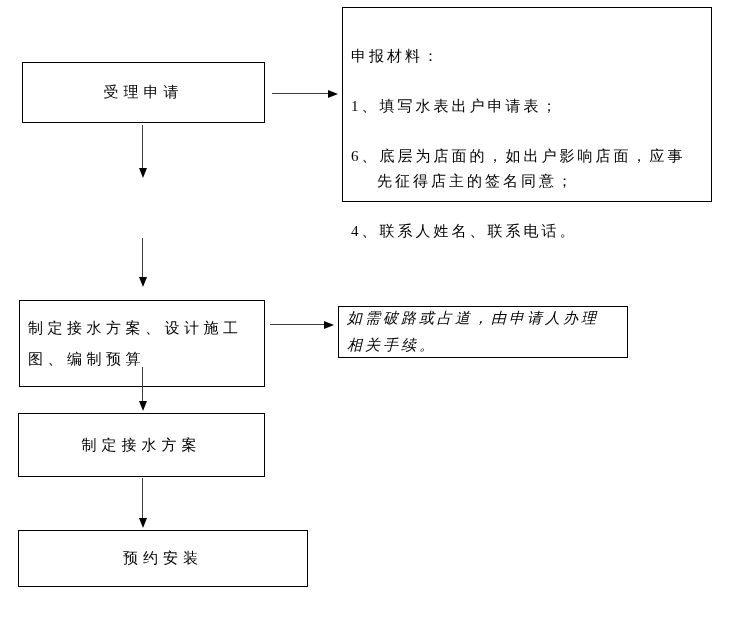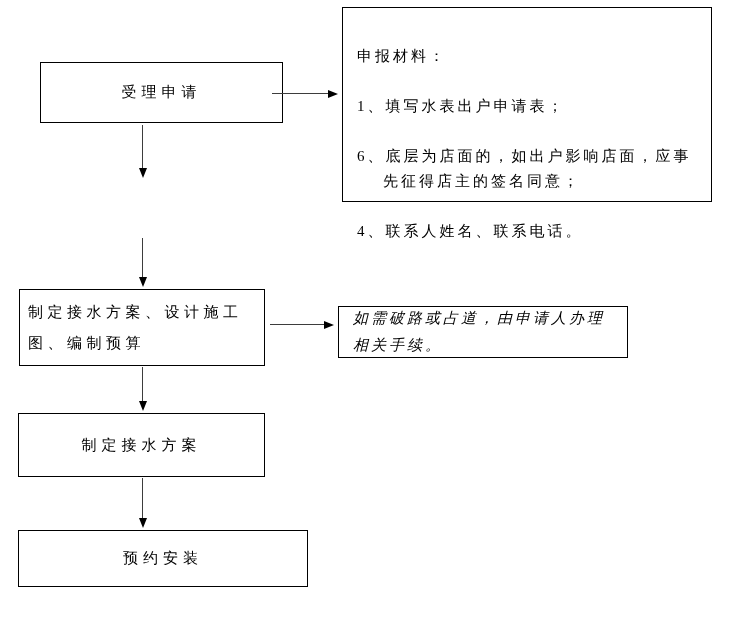--- a/index.html
+++ b/index.html
@@ -38,21 +38,21 @@
     justify-content: flex-start;
     text-align: left;
     padding: 0 8px;
     letter-spacing: 4.5px;
   }
   
   .note {
     font-size: 15px;
     letter-spacing: 3px;
     line-height: 25px;
-    padding: 11px 14px;
+    padding: 11px 8px;
     white-space: pre-line;
   }
   .note .hang {
     padding-left: 26px;
     text-indent: -26px;
   }
   .note-small {
     line-height: 27px;
     display: flex;
     align-items: center;
@@ -74,26 +74,26 @@
     border-top: 4.5px solid transparent;
     border-bottom: 4.5px solid transparent;
     border-left: 10px solid var(--ink);
   }
 </style>
 </head>
 <body>
 
 <div class="canvas">
 
-  <div class="box step" style="left:22px; top:62px; width:243px; height:61px;margin-left:18px;">
+  <div class="box step" style="left:22px; top:62px; width:243px; height:61px;">
     <span>受理申请</span>
   </div>
 
 
-  <div class="box step left-align" style="left:19px; top:289px; width:246px; height:77px;">
+  <div class="box step left-align" style="left:19px; top:300px; width:246px; height:87px;">
     <span>制定接水方案、设计施工
 图、编制预算</span>
   </div>
 
   <div class="box step" style="left:18px; top:413px; width:247px; height:64px;">
     <span>制定接水方案</span>
   </div>
 
   <div class="box step" style="left:18px; top:530px; width:290px; height:57px;">
     <span>预约安装</span>

